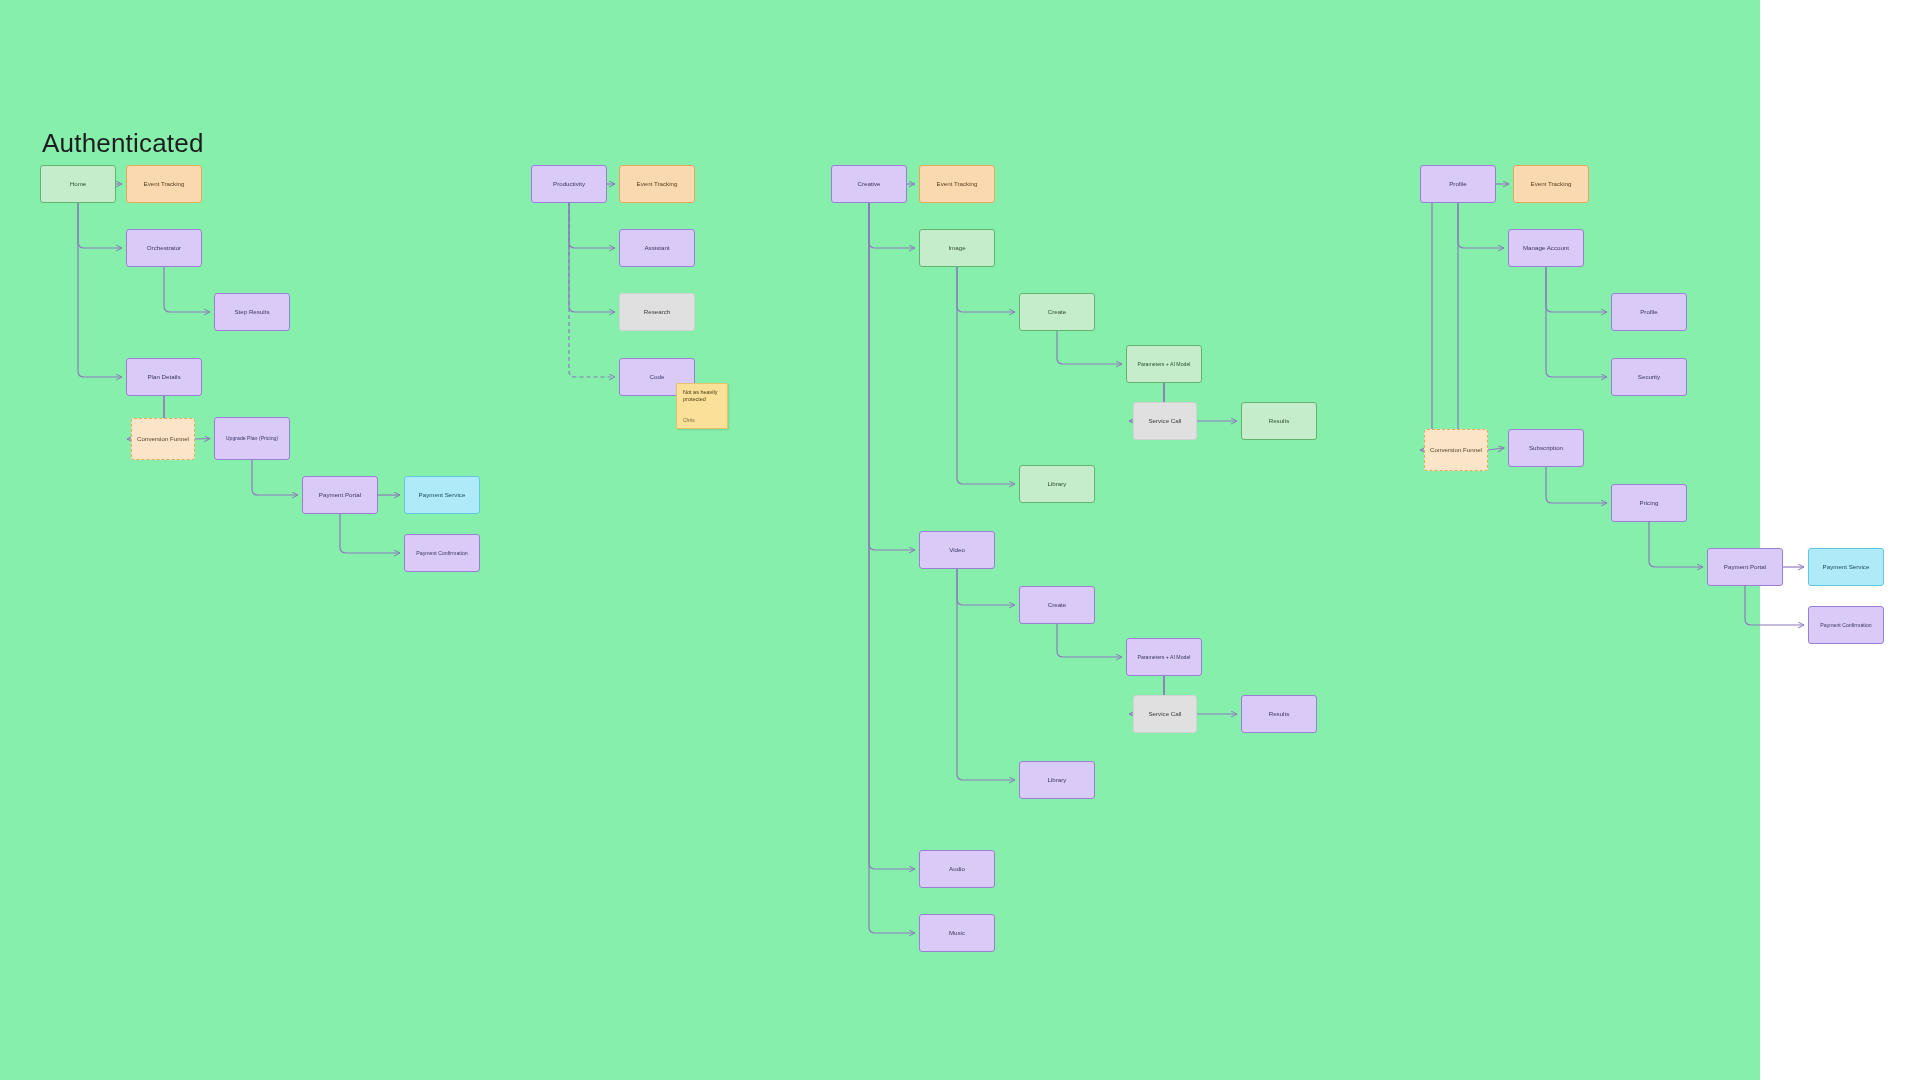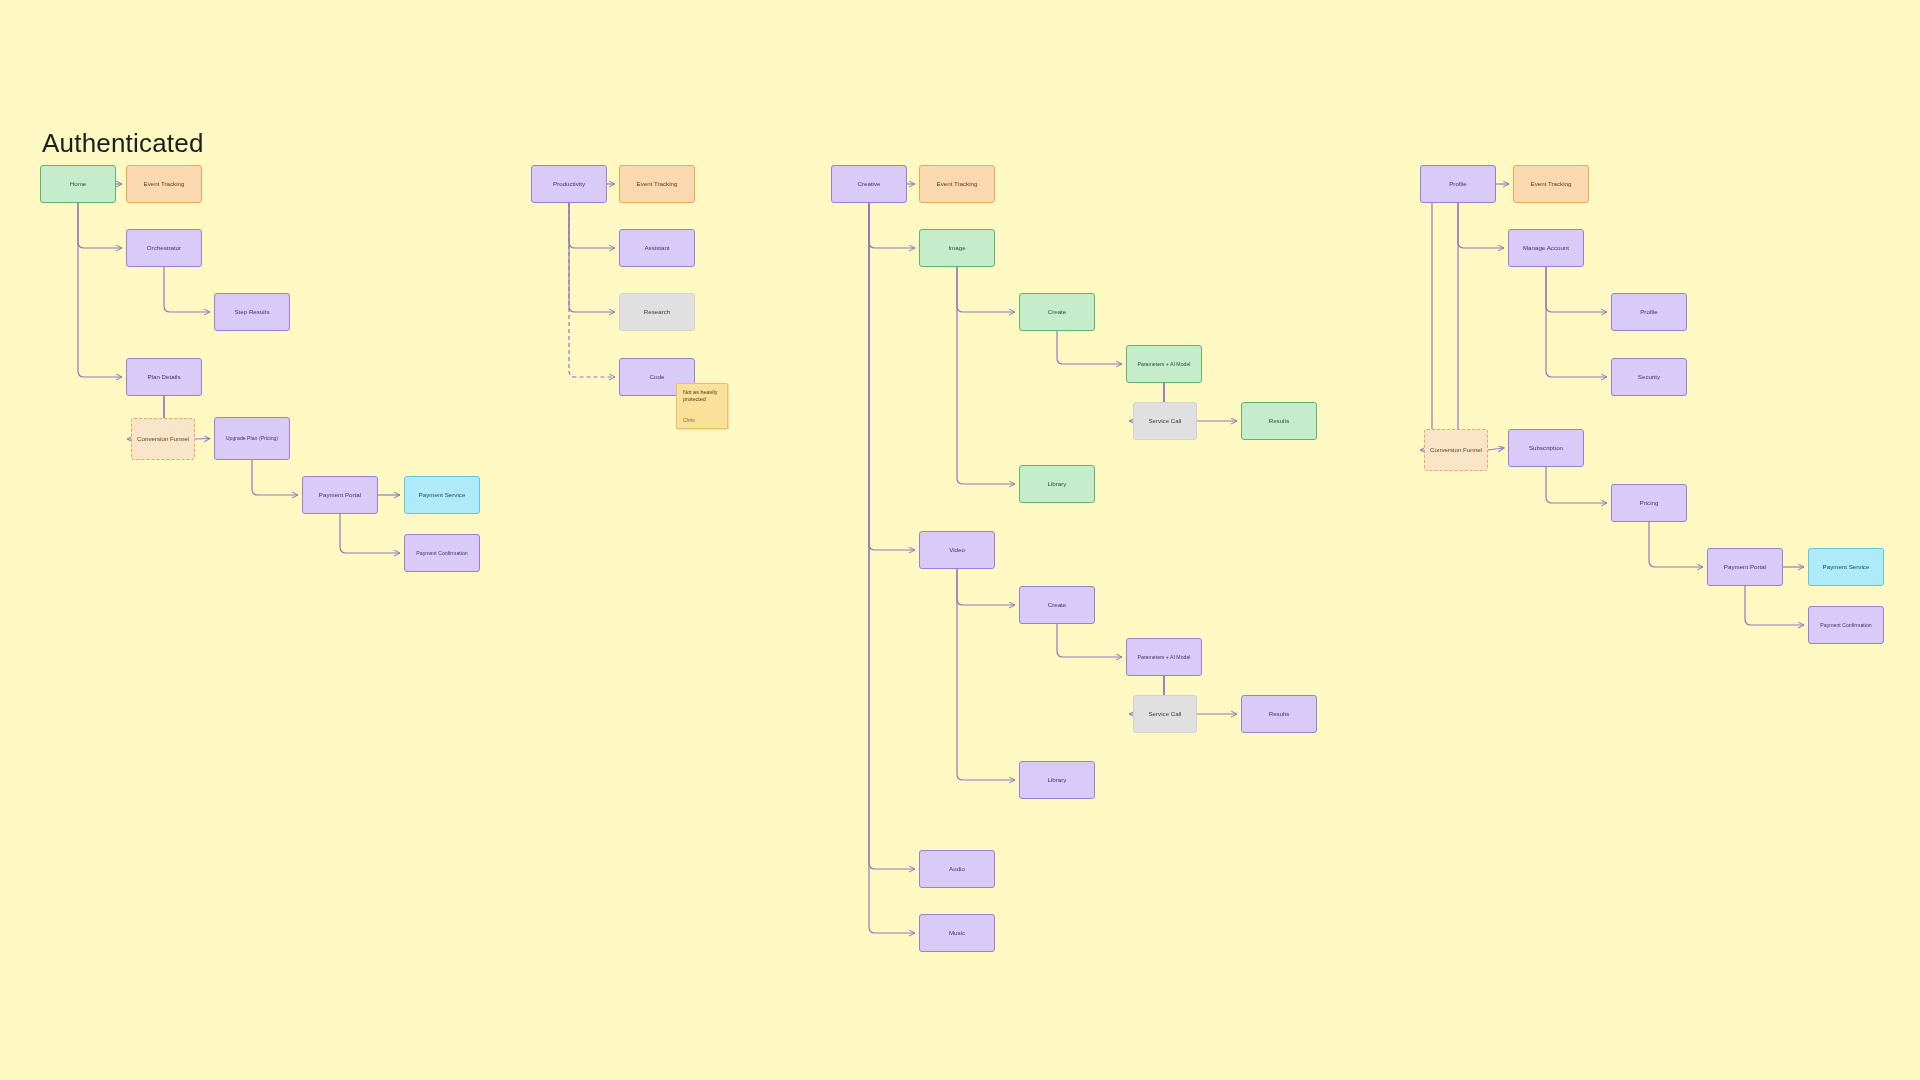--- a/index.html
+++ b/index.html
@@ -1,17 +1,17 @@
 <!DOCTYPE html>
 <html><head>
 <meta charset="utf-8">
 <style>
   html,body{margin:0;padding:0;background:#ffffff;}
   body{width:1920px;height:1080px;overflow:hidden;font-family:"Liberation Sans",sans-serif;}
-  #canvas{position:relative;width:1920px;height:1080px;background:#fef9c3;}
+  #canvas{position:relative;width:1760px;height:1080px;background:#86efac;}
   svg.edges{position:absolute;left:0;top:0;width:1920px;height:1080px;pointer-events:none;}
   .node{position:absolute;box-sizing:border-box;display:flex;align-items:center;justify-content:center;
         text-align:center;border-radius:3px;line-height:1.25;padding:2px 4px;}
   .node span{display:block;}
   .n-purple{background:#d9caf7;border:1px solid #9b7fd4;color:#3d3566;}
   .n-green{background:#c5edcb;border:1px solid #61b36e;color:#2f4b35;}
   .n-orange{background:#fbd9b0;border:1px solid #e8a85a;color:#5b4020;}
   .n-orange-dash{background:#fbe5c8;border:1px dashed #e8a85a;color:#5b4020;}
   .n-grey{background:#e0e0e0;border:1px solid #d2d2d2;color:#3a3a3a;}
   .n-cyan{background:#aeeaf7;border:1px solid #62c6de;color:#1f4b57;}

